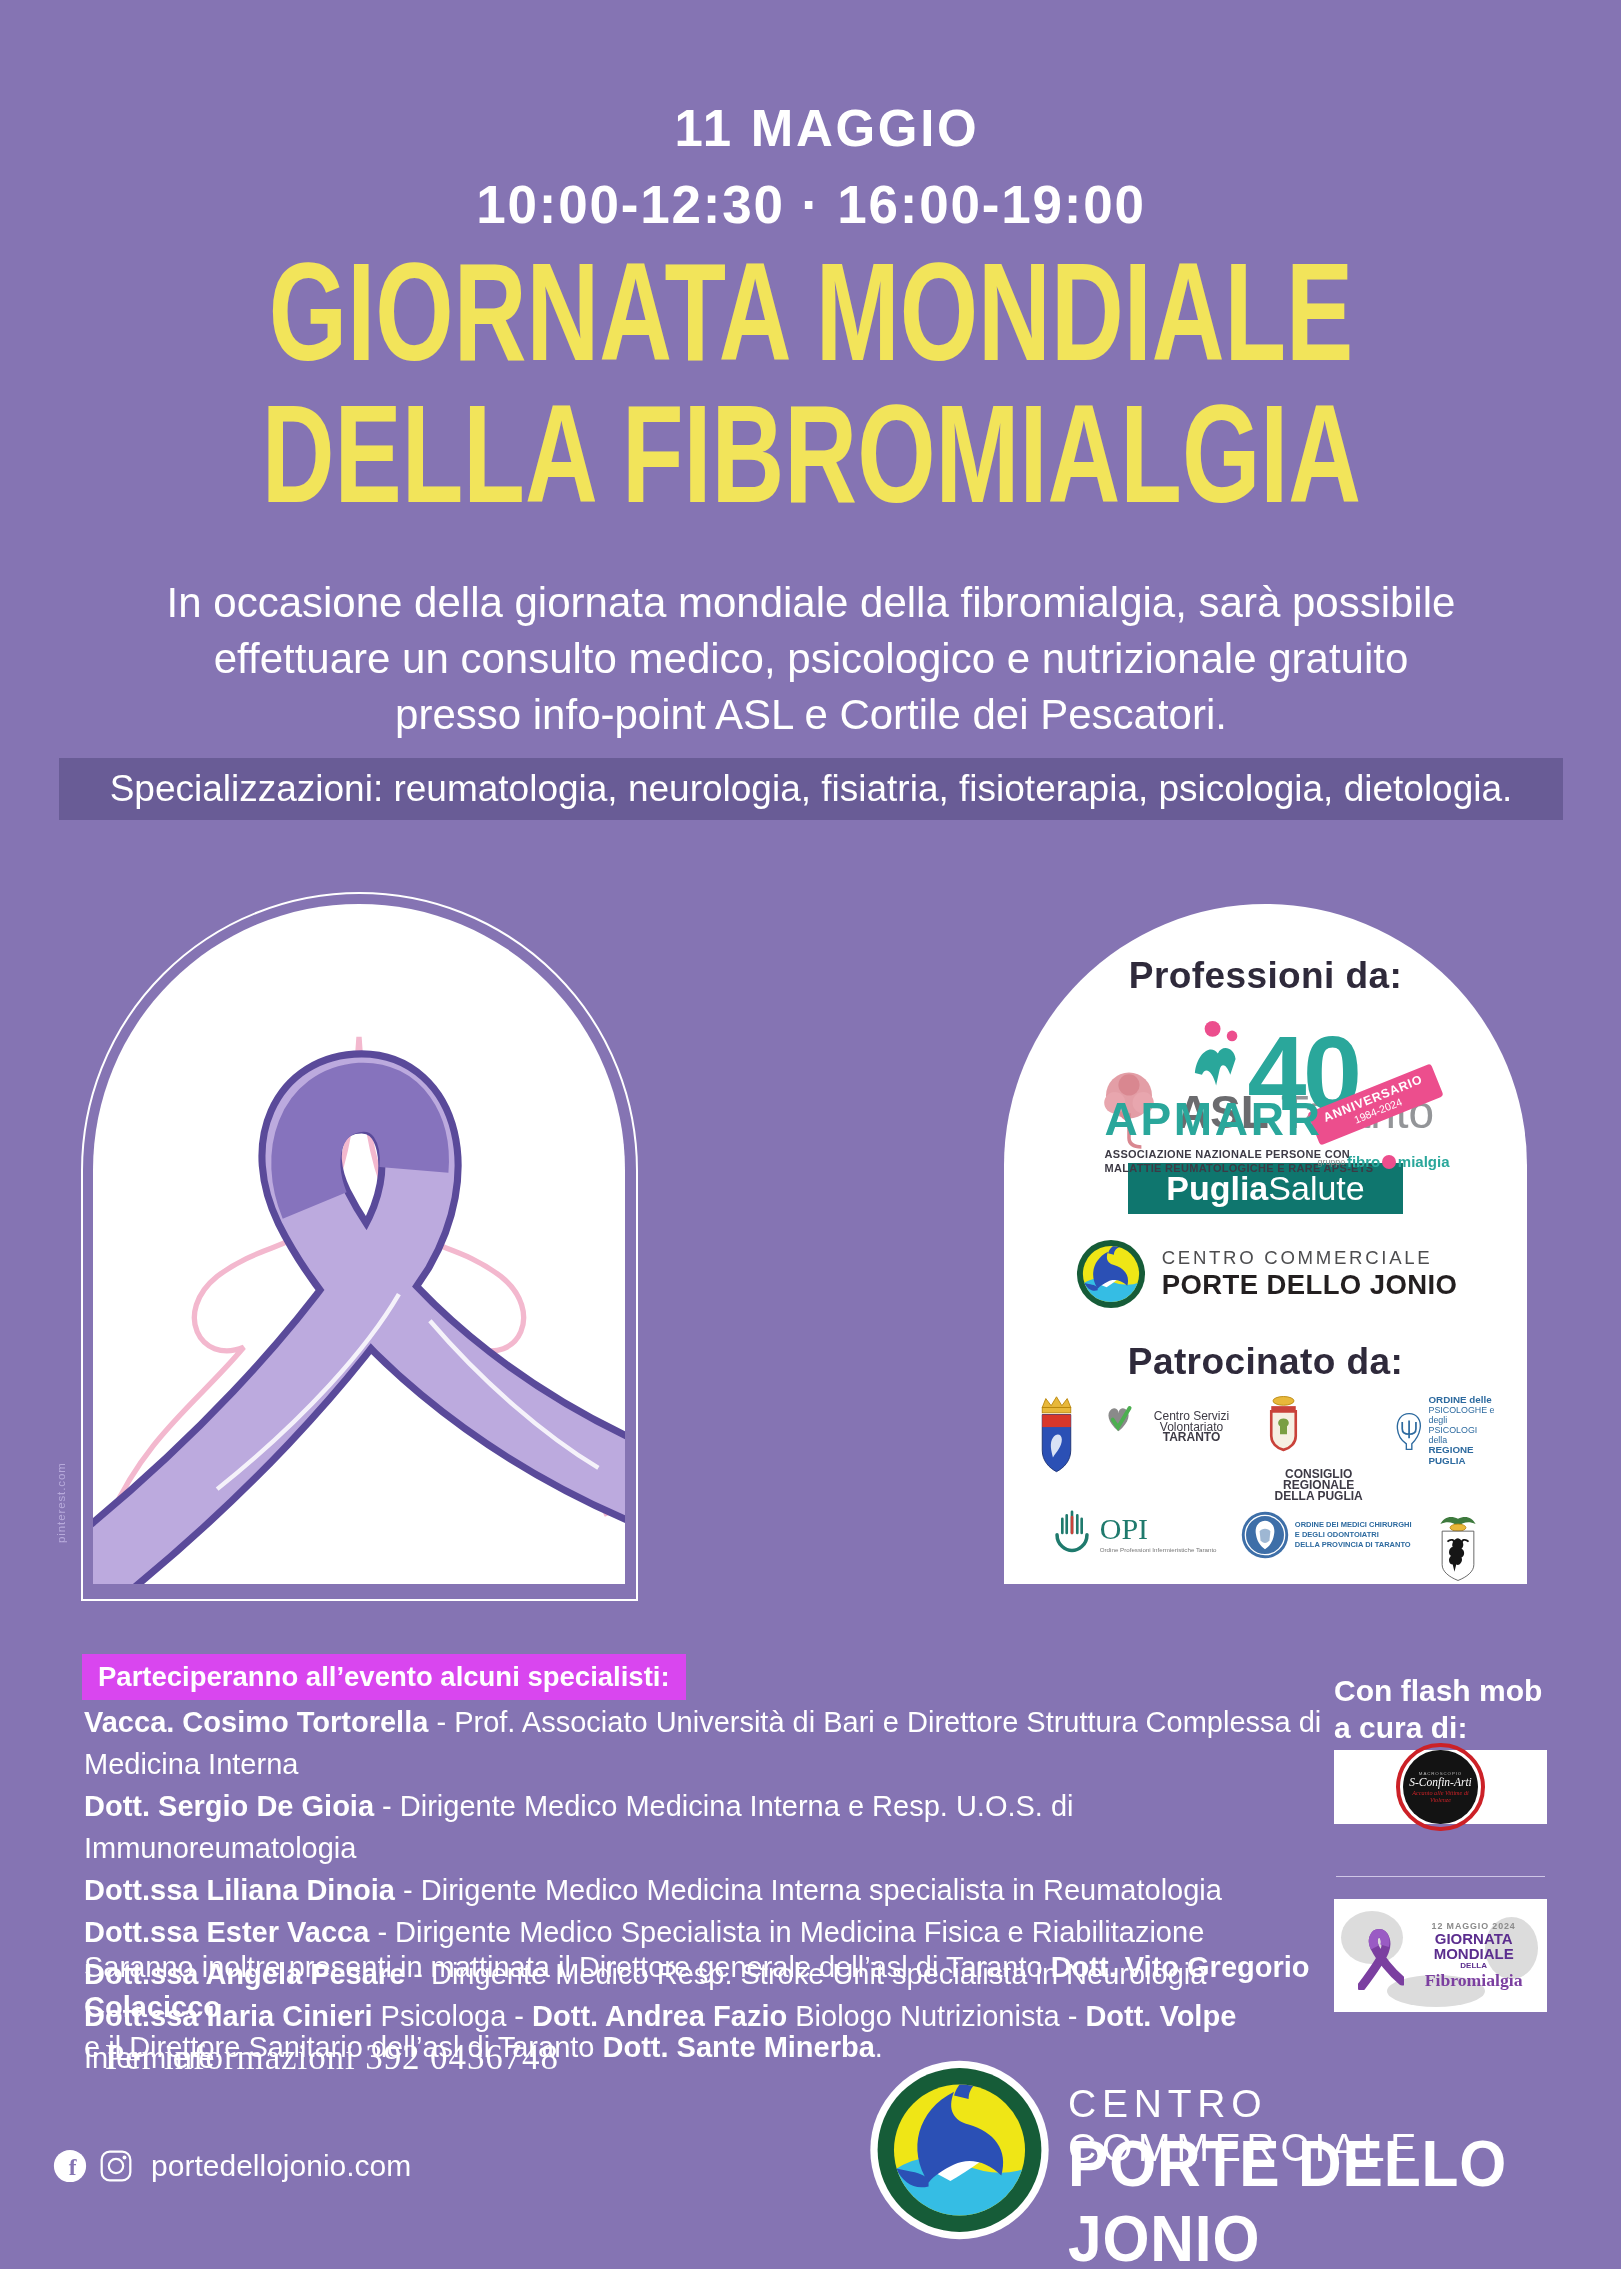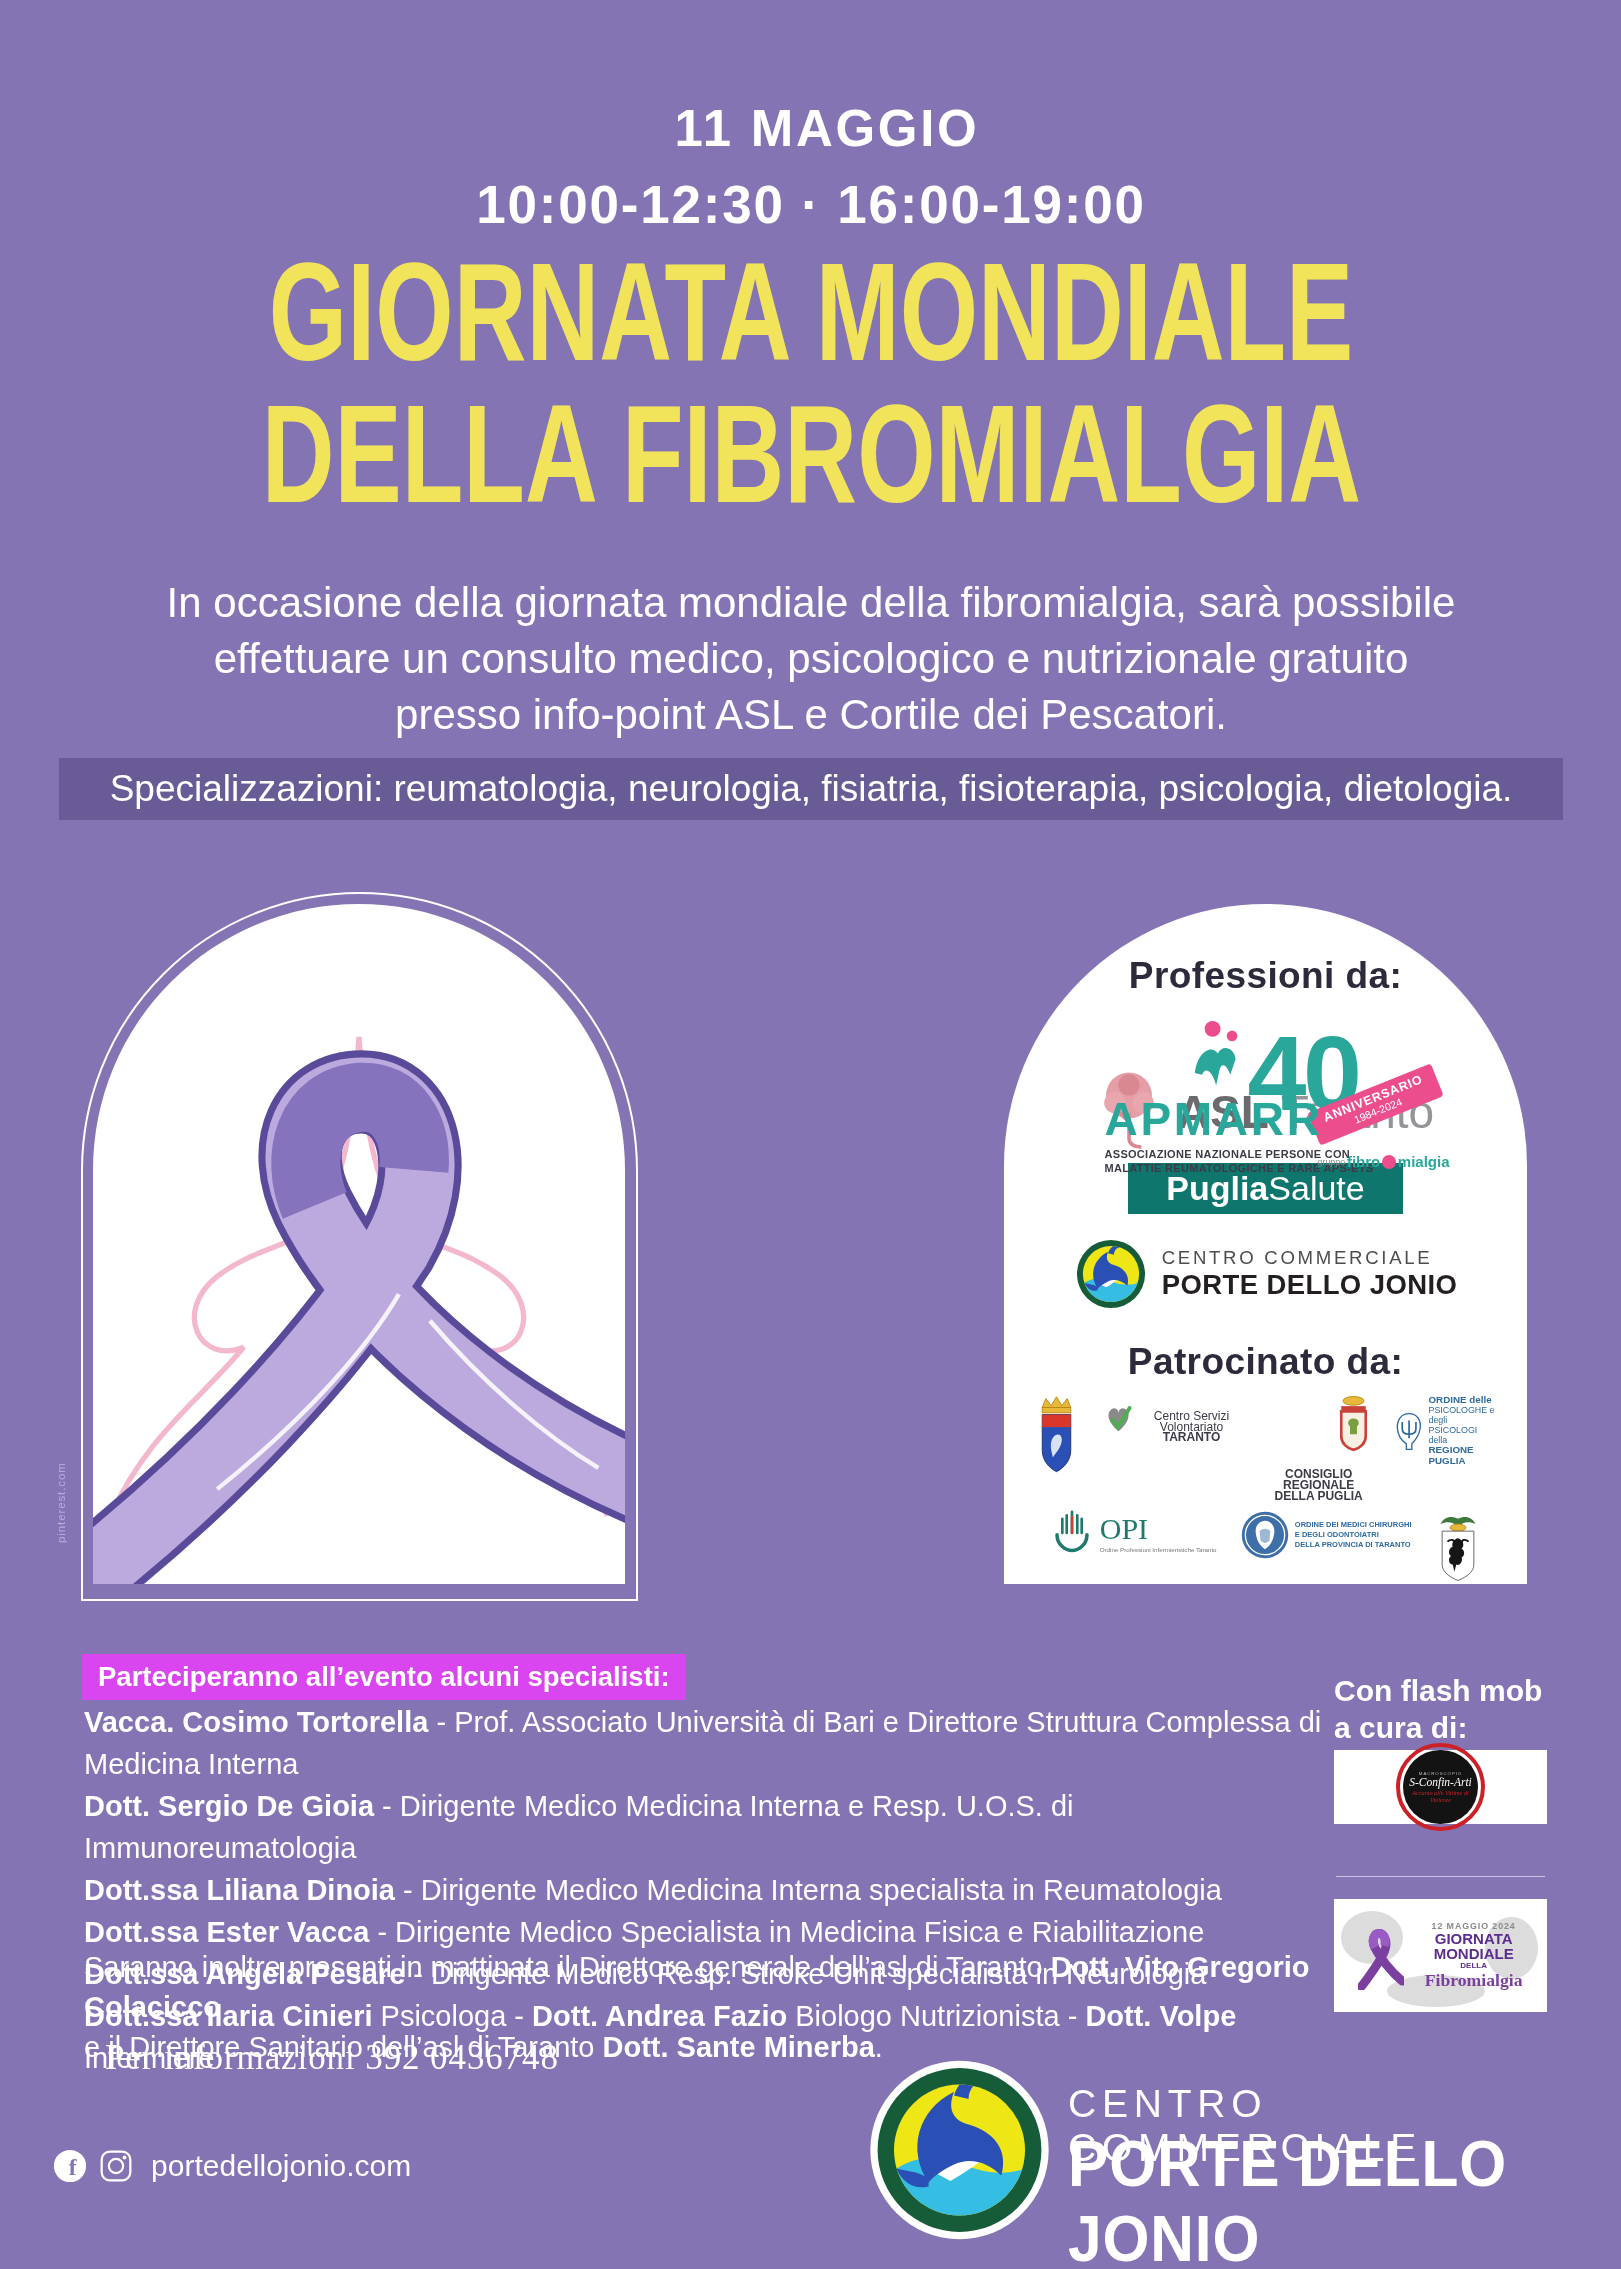--- a/index.html
+++ b/index.html
@@ -92,21 +92,21 @@
     display:flex;align-items:center;justify-content:center;font-size:34px;
   }
   .asl-banner .b{font-weight:bold;}
 
   .porte-block{display:flex;align-items:center;gap:14px;margin-top:23px;}
   .porte-text .p1{font-size:18.6px;letter-spacing:2.7px;color:#4D4D4F;}
   .porte-text .p2{font-size:27.5px;font-weight:bold;color:#231F20;letter-spacing:0.4px;}
 
   .patro-grid{width:461px;display:flex;flex-direction:column;gap:8.9px;}
   .patro-row{display:flex;justify-content:center;align-items:flex-start;gap:23px;}
-  .patro-item{display:flex;flex-direction:column;align-items:flex-end;}
+  .patro-item{display:flex;flex-direction:column;align-items:flex-start;}
   .patro-cap{font-size:12px;font-weight:bold;color:#3D3A45;text-align:center;line-height:10.6px;margin-top:15px;}
   .psi-cap{font-size:8.9px;color:#2D6A9F;line-height:9.8px;text-align:left;}
   .psi-cap b{font-size:9.8px;}
   .csv-wrap{display:flex;align-items:center;gap:3.5px;}
   .opi-wrap{display:flex;align-items:center;gap:5.3px;}
   .opi-label{font-size:30px;color:#1F7A6D;font-family:"Liberation Serif",serif;}
   .opi-cap{font-size:6.2px;color:#777;}
   .medici-wrap{display:flex;align-items:center;gap:5.3px;}
   .medici-cap{font-size:7.5px;color:#2D6A9F;line-height:9.8px;text-align:left;font-weight:bold;}
 

